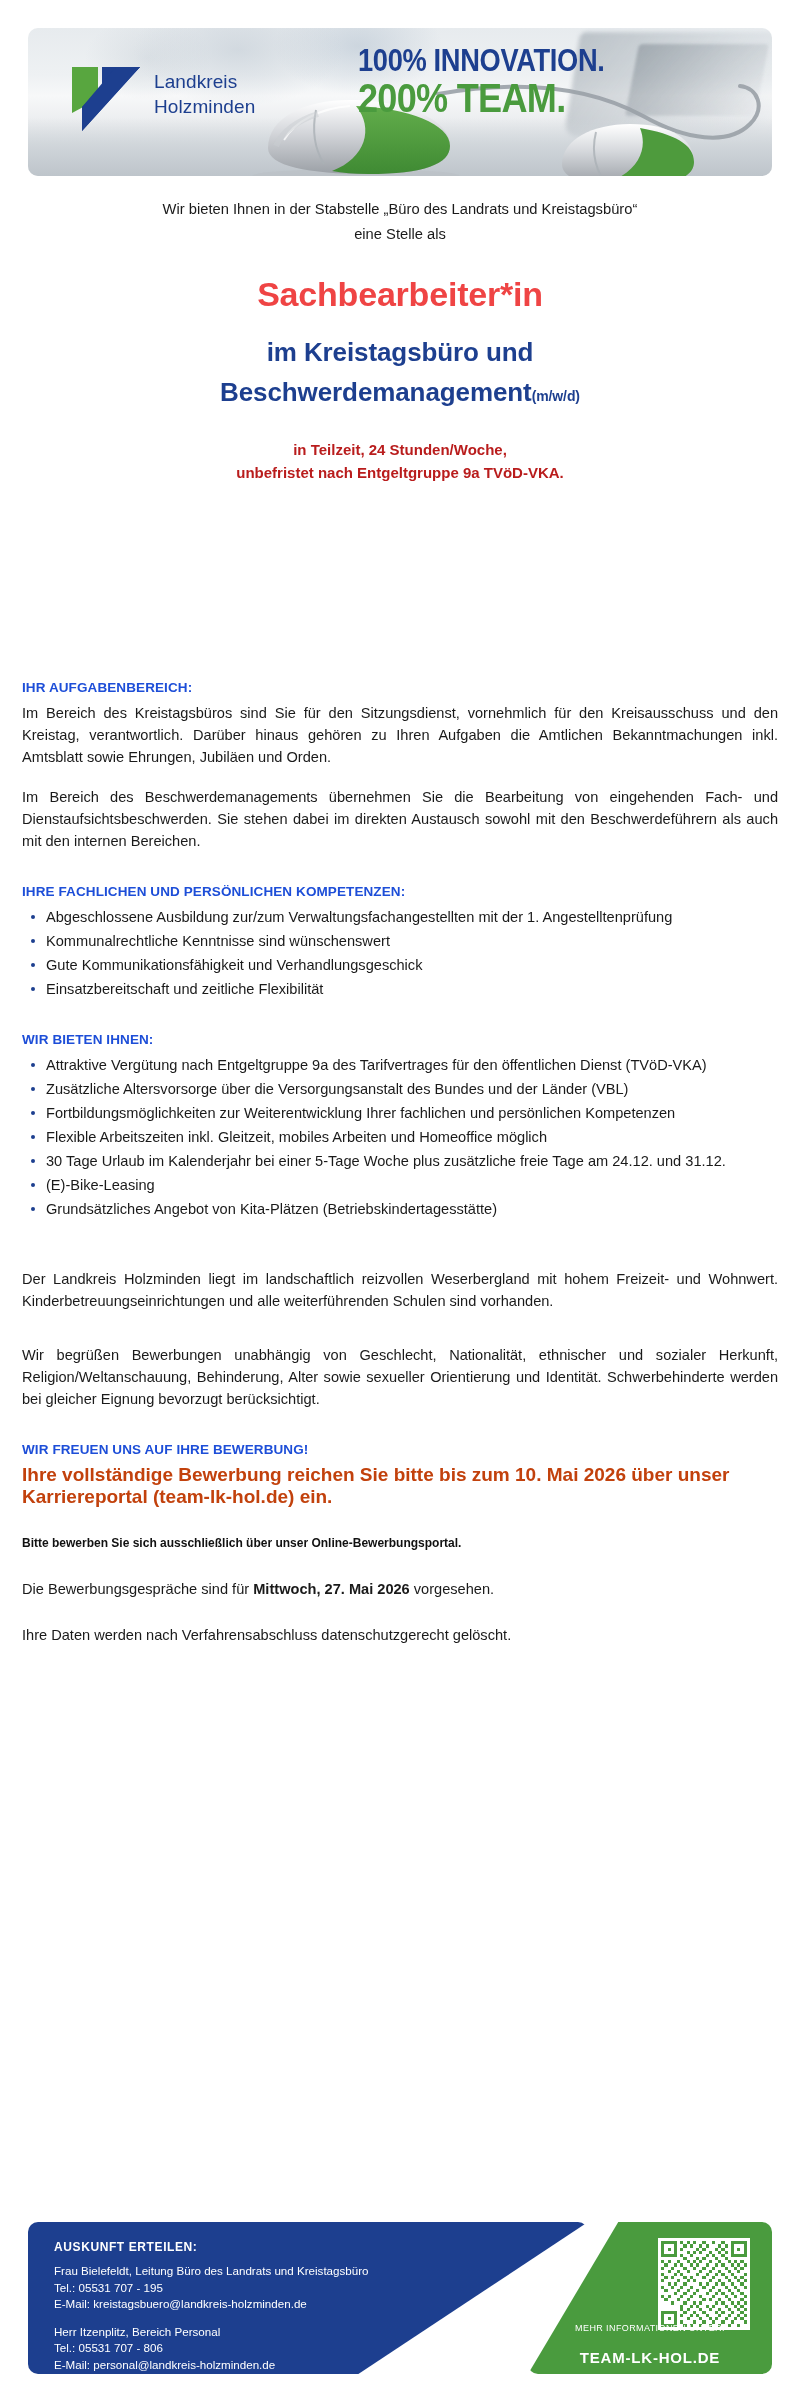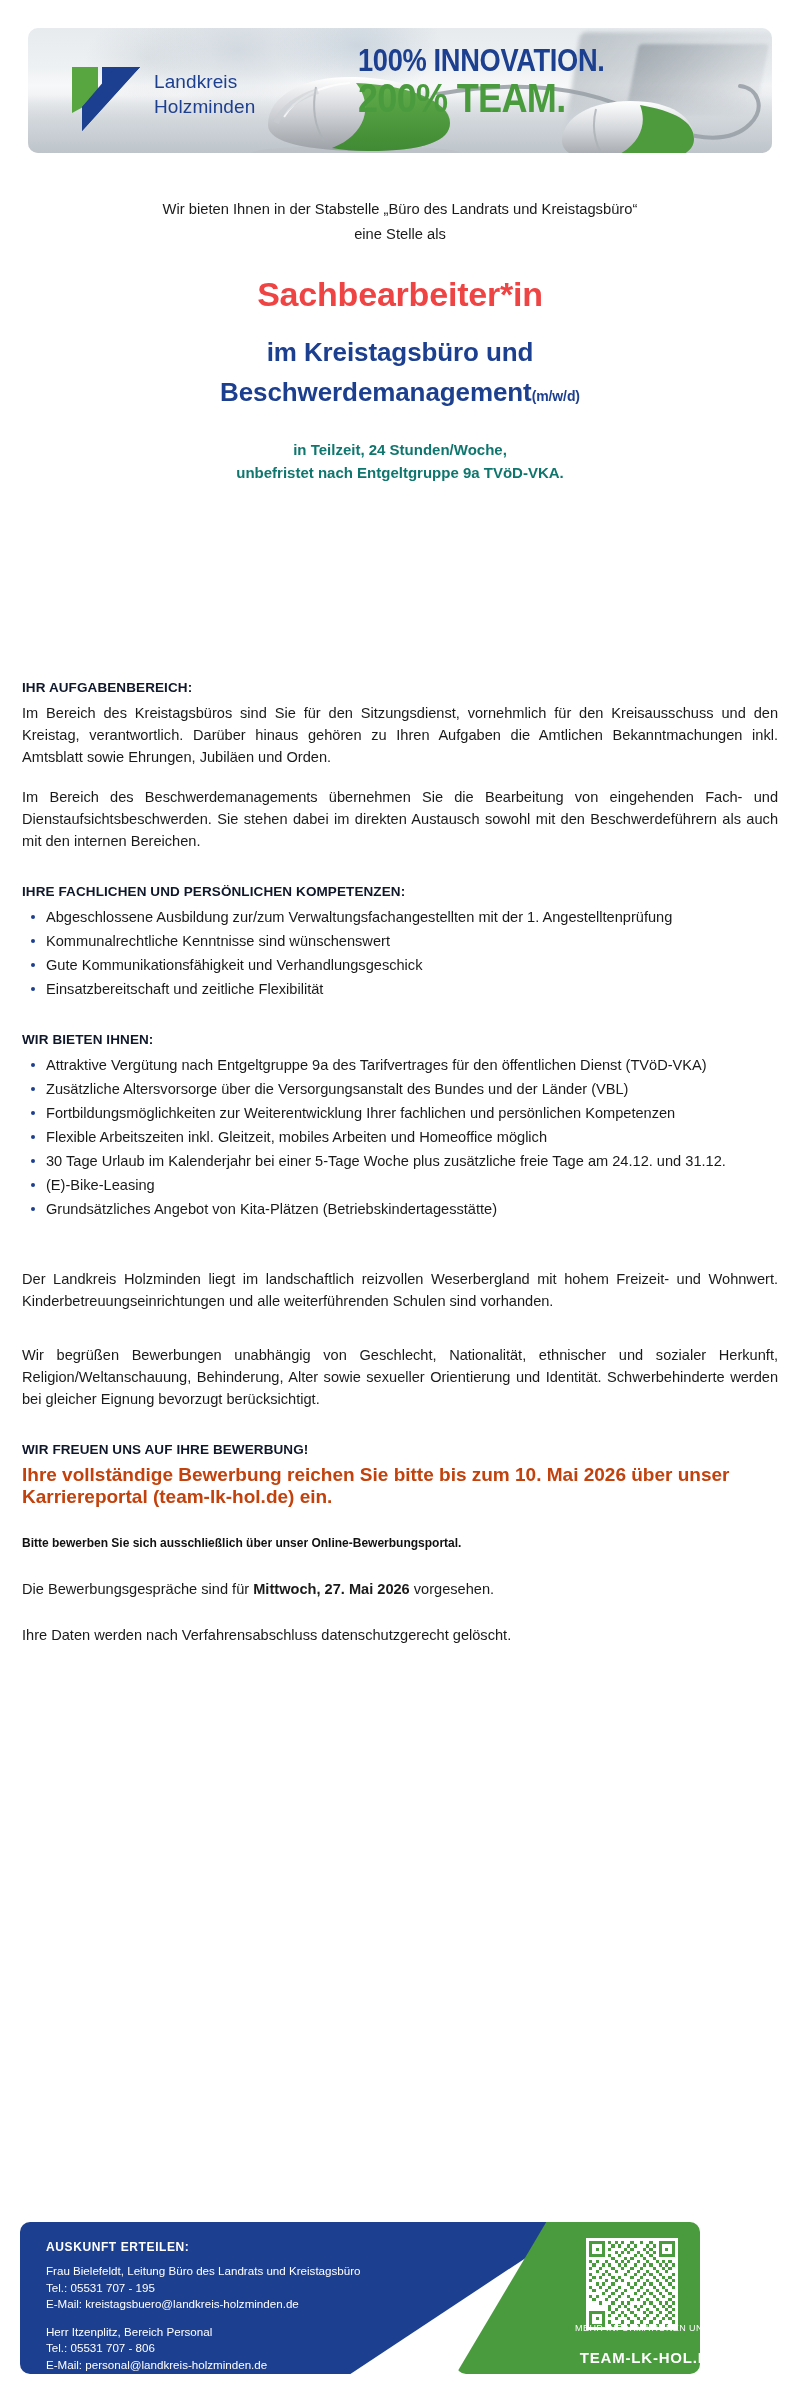--- a/index.html
+++ b/index.html
@@ -16,21 +16,21 @@
     background: #ffffff;
     overflow: hidden;
   }
 
   
   .banner {
     position: absolute;
     left: 28px;
     top: 28px;
     width: 744px;
-    height: 125px;
+    height: 148px;
     border-radius: 10px;
     overflow: hidden;
     background:
       radial-gradient(ellipse 150px 80px at 210px 22px, rgba(190,200,210,.55), rgba(255,255,255,0) 70%),
       radial-gradient(ellipse 120px 70px at 330px 18px, rgba(175,190,205,.5), rgba(255,255,255,0) 70%),
       radial-gradient(ellipse 90px 60px at 120px 30px, rgba(200,208,215,.45), rgba(255,255,255,0) 70%),
       linear-gradient(180deg,#e7ebee 0%,#eef1f3 32%,#f7f8f9 46%,#eceef0 62%,#dfe2e5 100%);
   }
   
   .banner-laptop {
@@ -127,37 +127,37 @@
     color: #1d3f8f;
     font-weight: bold;
     font-size: 26px;
     line-height: 40px;
     margin-top: 16px;
     letter-spacing: -.1px;
     font-family: "Liberation Sans Narrow","Liberation Sans", sans-serif;
   }
   .title-mwd { font-size: 14px; font-weight: bold; }
   .title-terms {
-    color: #0f766e;
+    color: #b91c1c;
     font-weight: bold;
     font-size: 15px;
     line-height: 23px;
     margin-top: 22px;
     font-family: "Liberation Sans Narrow","Liberation Sans", sans-serif;
   }
 
   
   .content {
     position: absolute;
     left: 22px;
     top: 680px;
     width: 756px;
   }
   .sec-head {
-    color: #0f172a;
+    color: #1d4ed8;
     font-weight: bold;
     font-size: 13.5px;
     letter-spacing: .1px;
     margin-bottom: 7px;
     font-family: "Liberation Sans Narrow","Liberation Sans", sans-serif;
   }
   .para {
     color: #1a1a1a;
     font-size: 14.6px;
     line-height: 22px;
@@ -197,21 +197,21 @@
   .black-bold {
     color: #111;
     font-weight: bold;
     font-size: 12px;
     line-height: 22px;
     font-family: "Liberation Sans Narrow","Liberation Sans", sans-serif;
   }
   .b { font-weight: bold; }
 
   
-  .footer { position: absolute; left: 20px; top: 2222px; width: 680px; height: 152px; }
+  .footer { position: absolute; left: 28px; top: 2222px; width: 744px; height: 152px; }
   .footer-blue {
     position: absolute; left: 0; top: 0;
     width: 560px; height: 152px;
     background: #1d3f8f;
     border-radius: 10px;
     -webkit-clip-path: polygon(0 0, 100% 0, 59% 100%, 0 100%);
     clip-path: polygon(0 0, 100% 0, 59% 100%, 0 100%);
   }
   .footer-green {
     position: absolute; right: 0; top: 0;

